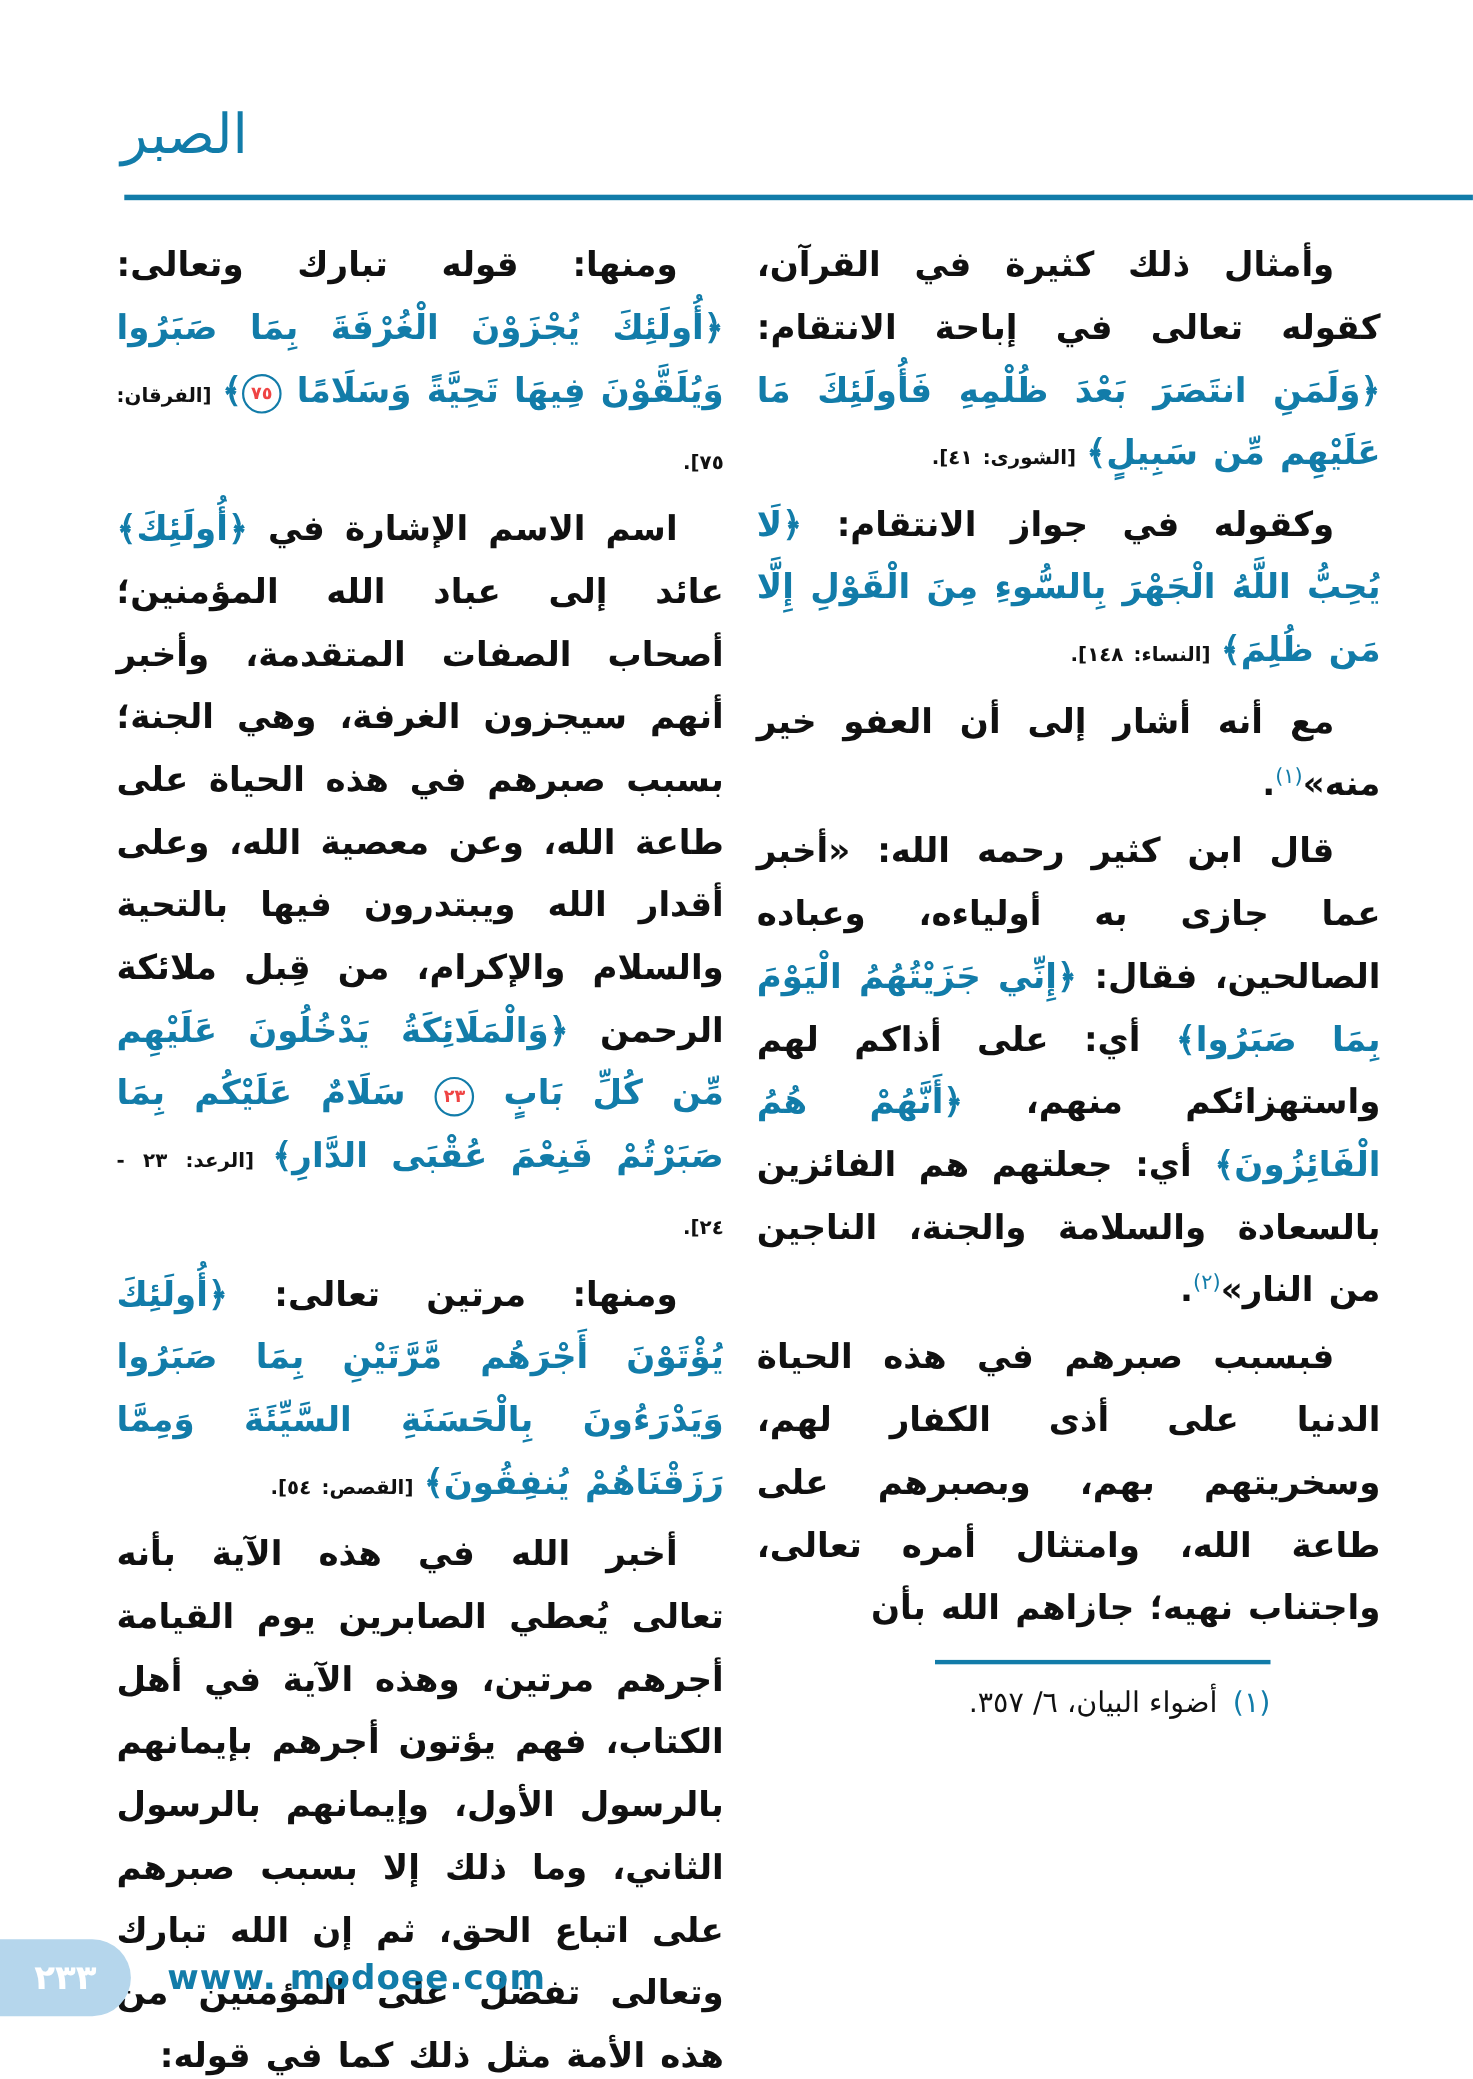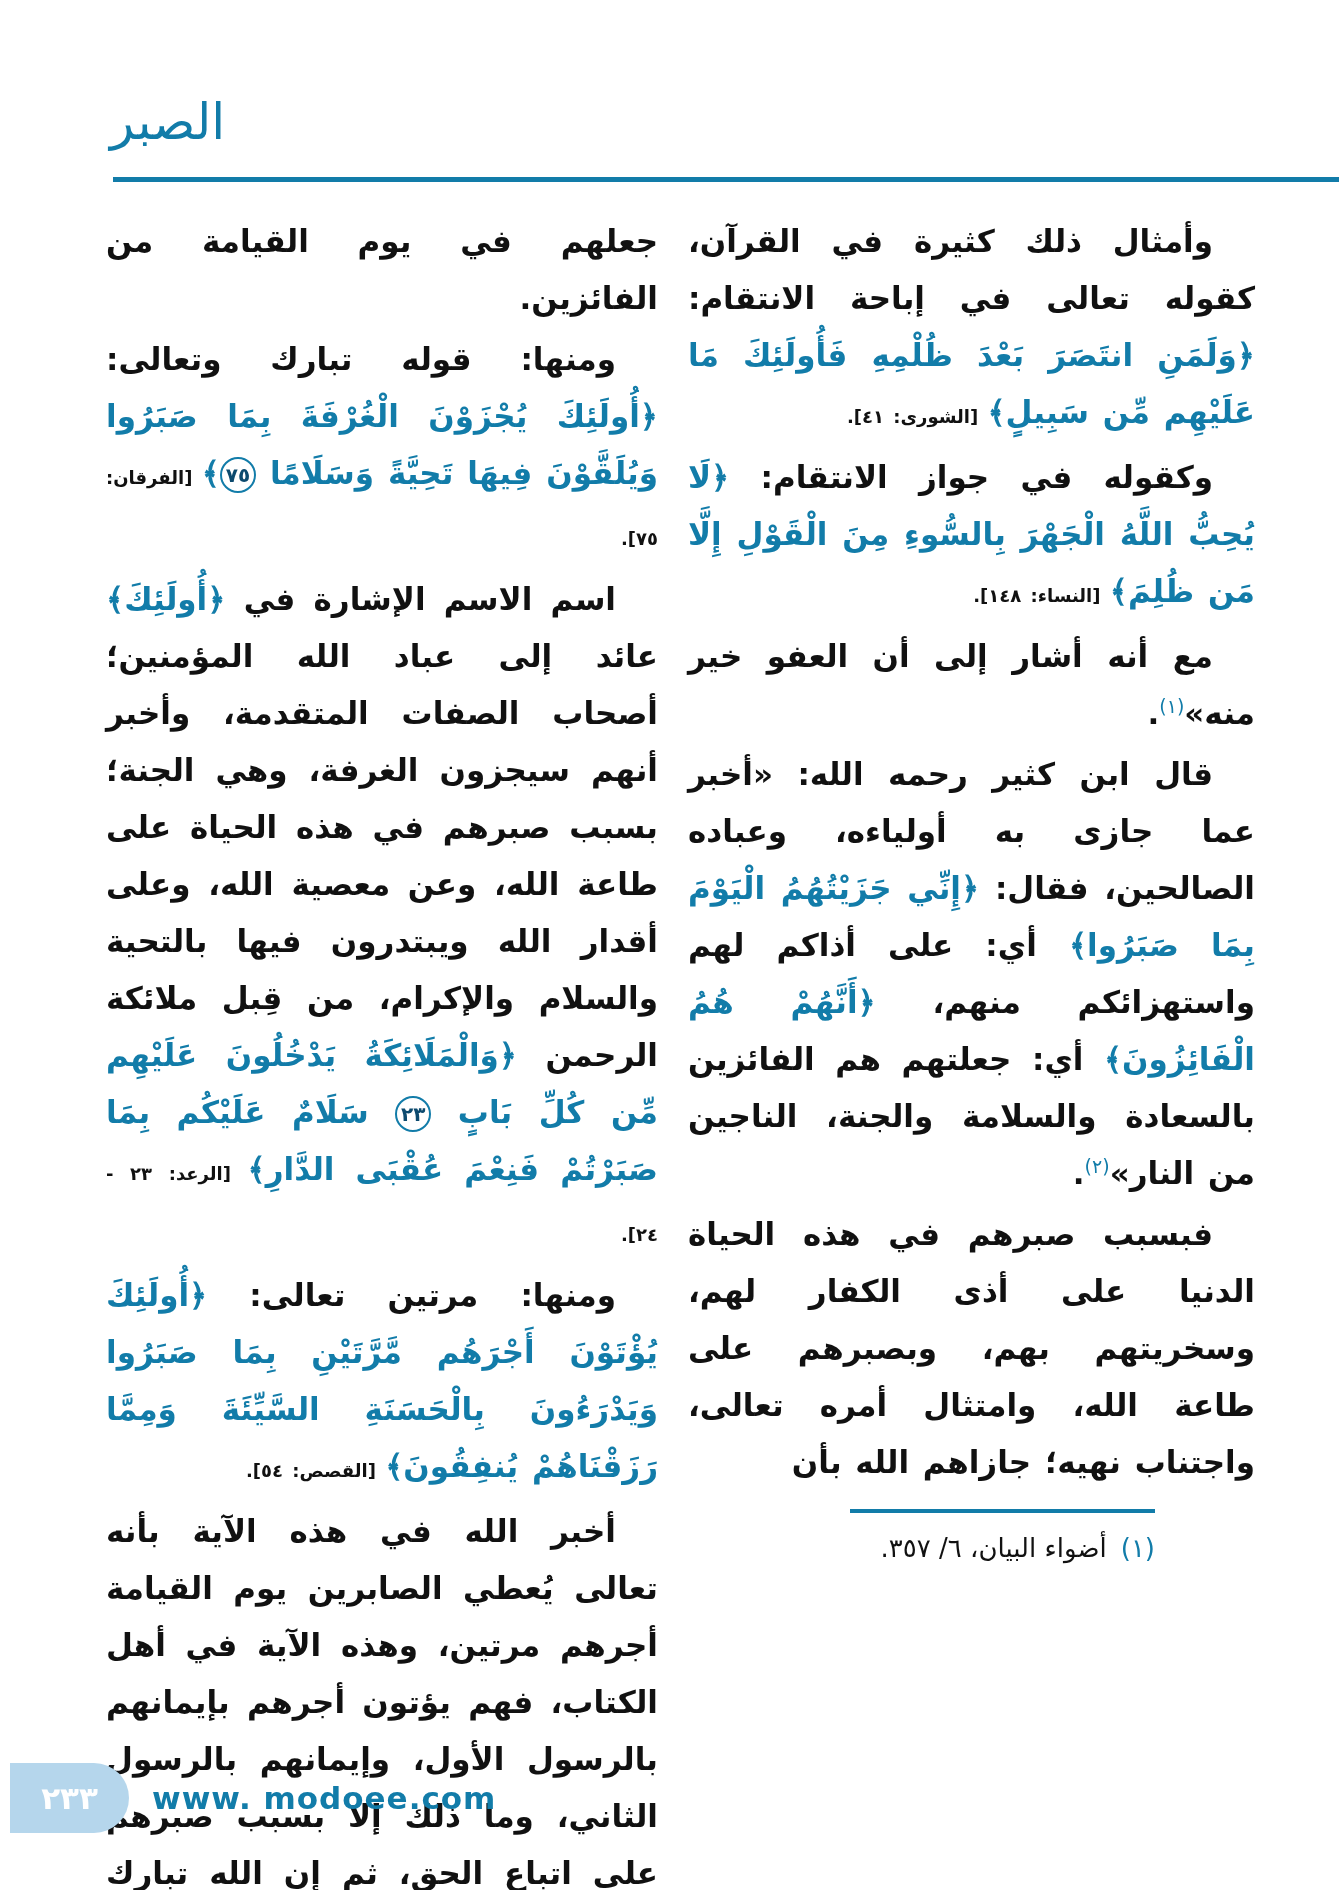--- a/index.html
+++ b/index.html
@@ -56,22 +56,22 @@
     vertical-align:super;
     line-height:0;
   }
   .ayah-num {
     display:inline-flex;
     align-items:center;
     justify-content:center;
     width:36px; height:36px;
     border:2px solid #127ca9;
     border-radius:50%;
-    color:#0c4a6e;
-    font-size:20px;
+    color:#ef4444;
+    font-size:16px;
     line-height:1;
     vertical-align:2px;
     text-indent:0;
   }
   .footnotes { margin-top:18px; }
   .fn-rule {
     width:305px; height:4px;
     background:#127ca9;
     margin-right:100px;
     margin-bottom:12px;
@@ -91,21 +91,20 @@
     left:0; top:1763px;
     width:119px; height:70px;
     background:#b5d6ec;
     border-radius:0 36px 36px 0;
     display:flex;
     align-items:center;
     justify-content:center;
     color:#ffffff;
     font-size:31px;
     font-weight:bold;
-    margin-left:10px;
   }
   .website {
     position:absolute;
     left:152px; top:1780px;
     direction:ltr;
     color:#127ca9;
     font-size:31px;
     font-weight:bold;
     letter-spacing:1px;
   }
@@ -136,21 +135,20 @@
             <div class="footnote">
               <span class="fn-num">(١)</span>
               <span class="fn-text">أضواء البيان، ٦/ ٣٥٧.</span>
             </div>
           </div>
       </div>
     </div>
 
     <div class="col-left">
       <div>
-          <p class="para no-indent"><span class="body-seg">جعلهم في يوم القيامة من الفائزين.</span></p>
           <p class="para"><span class="body-seg">ومنها: قوله تبارك وتعالى: </span><span class="quran">﴿أُولَئِكَ يُجْزَوْنَ الْغُرْفَةَ بِمَا صَبَرُوا وَيُلَقَّوْنَ فِيهَا تَحِيَّةً وَسَلَامًا </span><span class="ayah-num">٧٥</span><span class="quran">﴾</span><span class="ref"> [الفرقان: ٧٥].</span></p>
           <p class="para"><span class="body-seg">اسم الاسم الإشارة في </span><span class="quran">﴿أُولَئِكَ﴾</span><span class="body-seg"> عائد إلى عباد الله المؤمنين؛ أصحاب الصفات المتقدمة، وأخبر أنهم سيجزون الغرفة، وهي الجنة؛ بسبب صبرهم في هذه الحياة على طاعة الله، وعن معصية الله، وعلى أقدار الله ويبتدرون فيها بالتحية والسلام والإكرام، من قِبل ملائكة الرحمن </span><span class="quran">﴿وَالْمَلَائِكَةُ يَدْخُلُونَ عَلَيْهِم مِّن كُلِّ بَابٍ </span><span class="ayah-num">٢٣</span><span class="quran"> سَلَامٌ عَلَيْكُم بِمَا صَبَرْتُمْ فَنِعْمَ عُقْبَى الدَّارِ﴾</span><span class="ref"> [الرعد: ٢٣ - ٢٤].</span></p>
           <p class="para"><span class="body-seg">ومنها: مرتين تعالى: </span><span class="quran">﴿أُولَئِكَ يُؤْتَوْنَ أَجْرَهُم مَّرَّتَيْنِ بِمَا صَبَرُوا وَيَدْرَءُونَ بِالْحَسَنَةِ السَّيِّئَةَ وَمِمَّا رَزَقْنَاهُمْ يُنفِقُونَ﴾</span><span class="ref"> [القصص: ٥٤].</span></p>
           <p class="para"><span class="body-seg">أخبر الله في هذه الآية بأنه تعالى يُعطي الصابرين يوم القيامة أجرهم مرتين، وهذه الآية في أهل الكتاب، فهم يؤتون أجرهم بإيمانهم بالرسول الأول، وإيمانهم بالرسول الثاني، وما ذلك إلا بسبب صبرهم على اتباع الحق، ثم إن الله تبارك وتعالى تفضل على المؤمنين من هذه الأمة مثل ذلك كما في قوله: </span></p>
         </div>
     </div>
 
   </div>
 
   <div class="page-badge">

